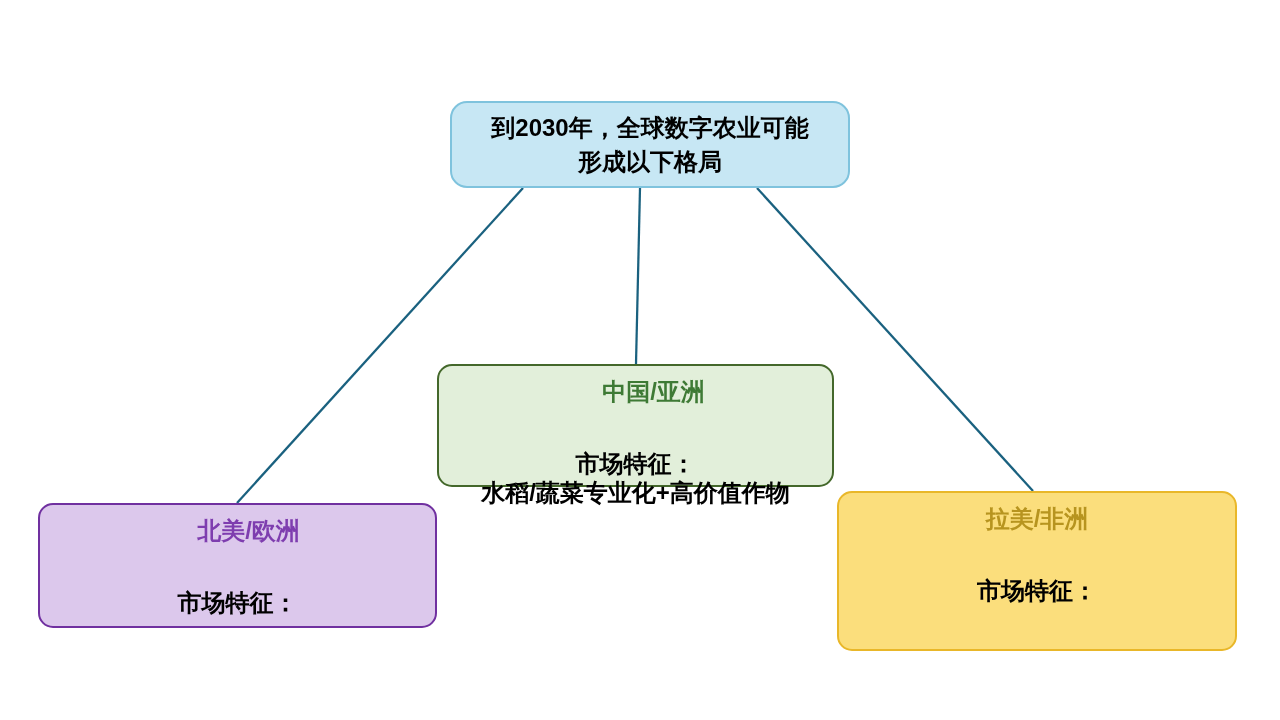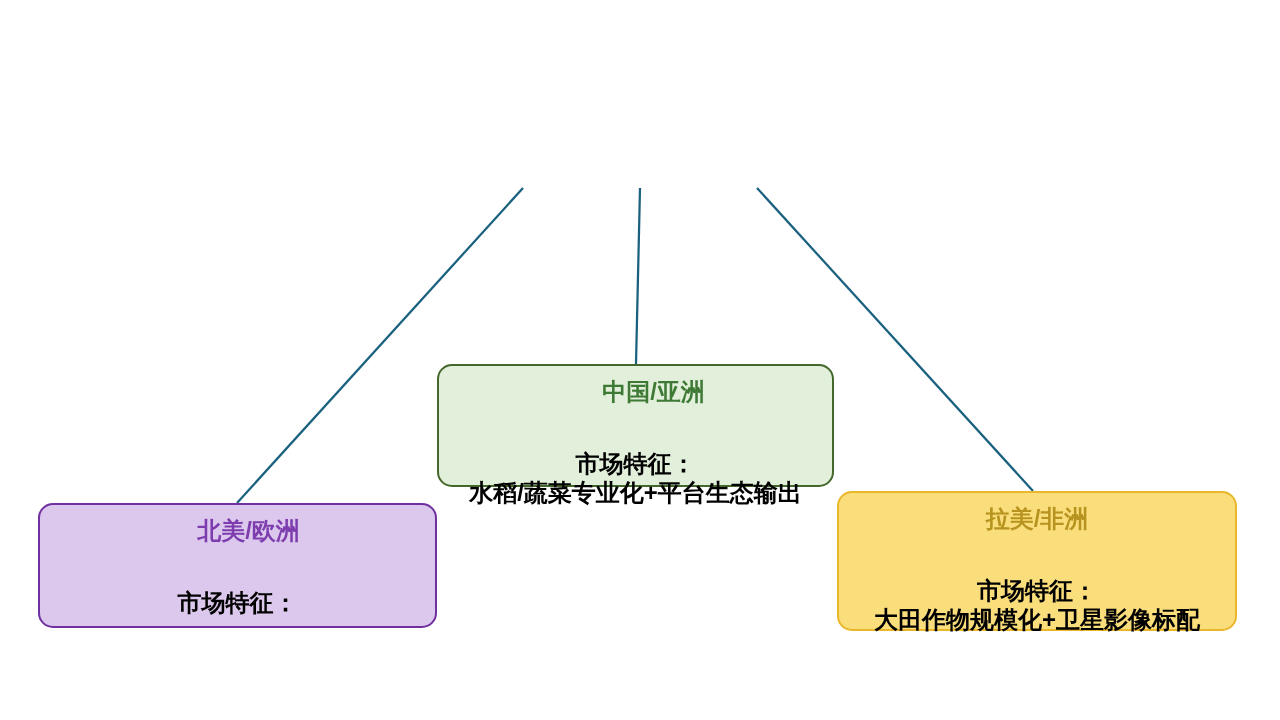--- a/index.html
+++ b/index.html
@@ -41,21 +41,21 @@
     line-height: 34px;
   }
   .child-node {
     width: 399px; height: 125px;
     border-radius: 15px;
     padding-top: 11px;
     font-size: 24px;
   }
   .node-na-eu   { left: 38px;  top: 503px; }
   .node-cn-asia { left: 437px; top: 364px; width: 397px; height: 123px; }
-  .node-la-af   { left: 837px; top: 491px; width: 400px; height: 140px; }
+  .node-la-af   { left: 837px; top: 491px; width: 400px; height: 160px; }
   .node-title {
     font-size: 24px;
     line-height: 30px;
   }
   .node-body {
     margin-top: 42px;
     line-height: 29px;
     color: #000000;
   }
 </style>
@@ -63,37 +63,40 @@
 <body>
 
 <div class="canvas">
 
   <svg class="connectors" viewBox="0 0 1280 720" xmlns="http://www.w3.org/2000/svg">
     <line x1="523" y1="188" x2="237" y2="503" stroke-width="2.25" stroke="#1A617F"></line>
     <line x1="640" y1="188" x2="636" y2="364" stroke-width="2.25" stroke="#1A617F"></line>
     <line x1="757" y1="188" x2="1033" y2="491" stroke-width="2.25" stroke="#1A617F"></line>
   </svg>
 
+  <div class="node root-node" style="background-color: rgb(199, 231, 244); border-color: rgb(127, 195, 221); color: rgb(0, 0, 0);">
+    <div>到2030年，全球数字农业可能</div>
+    <div>形成以下格局</div>
+  </div>
 
   <div class="node child-node node-na-eu" style="background-color: rgb(220, 200, 236); border-color: rgb(112, 48, 160);">
     <div class="node-title" style="color: rgb(126, 61, 175); margin-left: 22px;">北美/欧洲</div>
     <div class="node-body" style="color: rgb(0, 0, 0);">
       <div>市场特征：</div>
     </div>
   </div>
 
   <div class="node child-node node-cn-asia" style="background-color: rgb(226, 239, 218); border-color: rgb(68, 104, 43);">
     <div class="node-title" style="color: rgb(62, 122, 53); margin-left: 36px;">中国/亚洲</div>
     <div class="node-body" style="color: rgb(0, 0, 0);">
       <div>市场特征：</div>
-      <div>水稻/蔬菜专业化+平台生态输出</div>
+      <div>水稻/蔬菜专业化+高价值作物</div>
     </div>
   </div>
 
   <div class="node child-node node-la-af" style="background-color: rgb(251, 222, 124); border-color: rgb(233, 183, 41);">
     <div class="node-title" style="color: rgb(183, 148, 31);">拉美/非洲</div>
     <div class="node-body" style="color: rgb(0, 0, 0);">
       <div>市场特征：</div>
-      <div>大田作物规模化+卫星影像标配</div>
     </div>
   </div>
 
 </div>
 
 </body></html>

